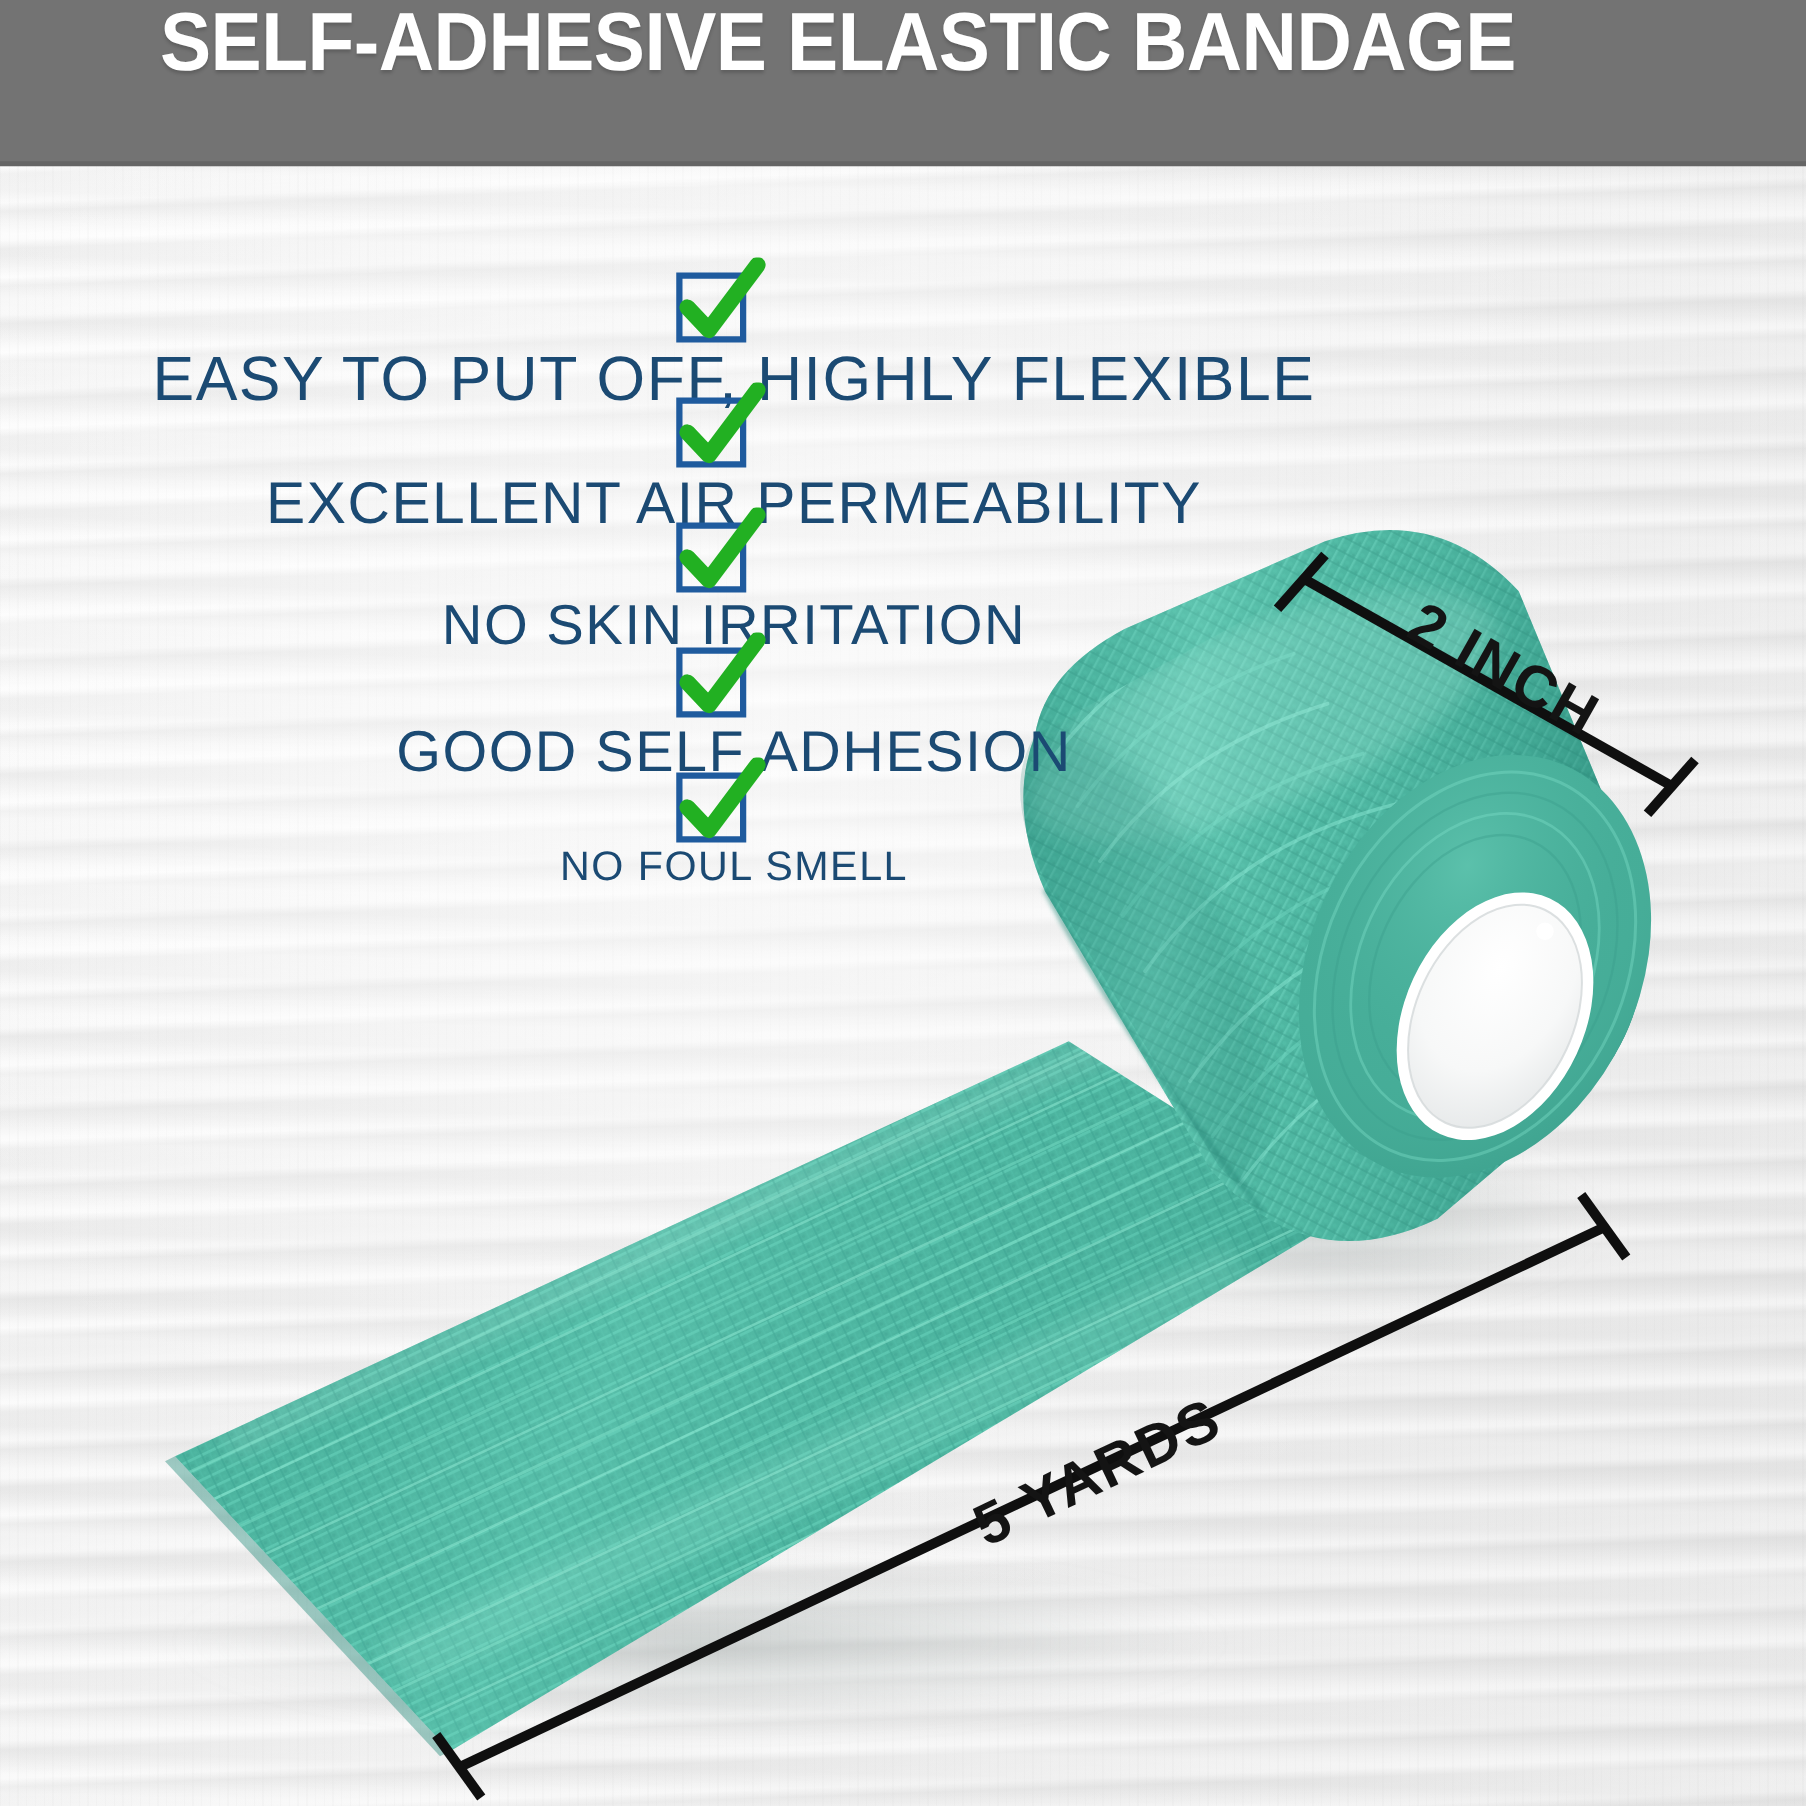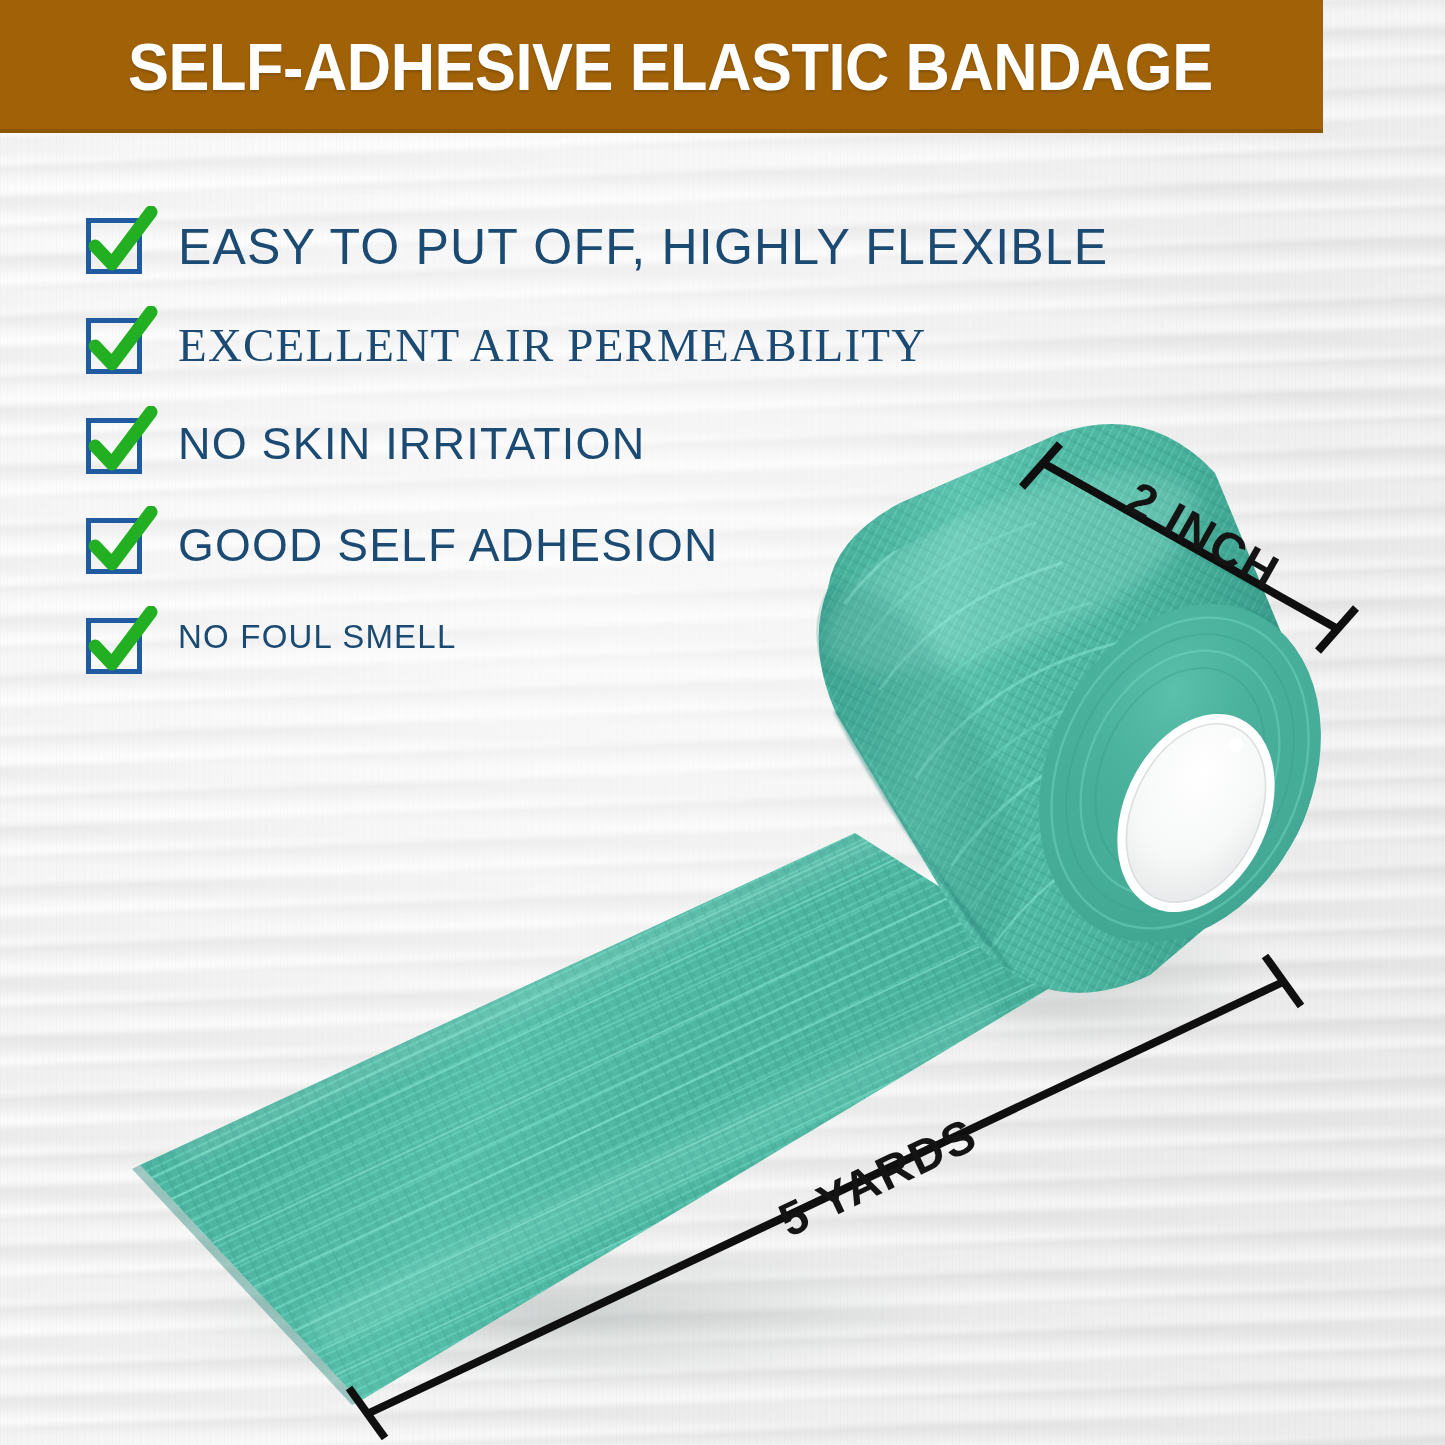--- a/index.html
+++ b/index.html
@@ -59,25 +59,25 @@
     position: absolute;
     inset: 0;
     background: radial-gradient(ellipse at 42% 40%, rgba(255,255,255,.55) 0%, rgba(255,255,255,0) 62%),
                 linear-gradient(115deg, rgba(255,255,255,.35), rgba(226,226,226,.35));
   }
 
   
   .header-band {
     position: absolute;
     left: 0; top: 0;
-    width: 1323px;
+    width: 1445px;
     height: 133px;
-    background: #a16207;
+    background: #737373;
     display: flex;
-    align-items: center;
+    align-items: flex-start;
     z-index: 30;
   }
   .header-band::after {
     content: "";
     position: absolute;
     left: 0; bottom: 0; right: 0;
     height: 4px;
     background: rgba(0,0,0,0.12);
   }
   .header-title {
@@ -95,22 +95,24 @@
 
   
   .feature-list {
     position: absolute;
     left: 86px;
     top: 218px;
     z-index: 20;
   }
   .feature-row {
     display: flex;
+    align-items: center;
     margin-bottom: 28px;
     height: 72px;
+    flex-direction: column;
   }
   .check-box {
     position: relative;
     width: 56px;
     height: 56px;
     flex: 0 0 56px;
     border: 5px solid #1f5b9e;
     box-sizing: border-box;
     background: transparent;
   }
@@ -123,21 +125,21 @@
     pointer-events: none;
   }
   .feature-label {
     margin-left: 36px;
     color: #1b4a73;
     font-weight: 400;
     white-space: nowrap;
     letter-spacing: 1.2px;
   }
   .fs-1 { font-size: 50px; }
-  .fs-2 { font-size: 47px; font-family: Liberation Serif, serif; }
+  .fs-2 { font-size: 47px; }
   .fs-3 { font-size: 46px; }
   .fs-4 { font-size: 45px; }
   .fs-5 { font-size: 33px; }
 
   
   .product {
     position: absolute;
     left: 0; top: 133px;
     width: 1445px;
     height: 1312px;

